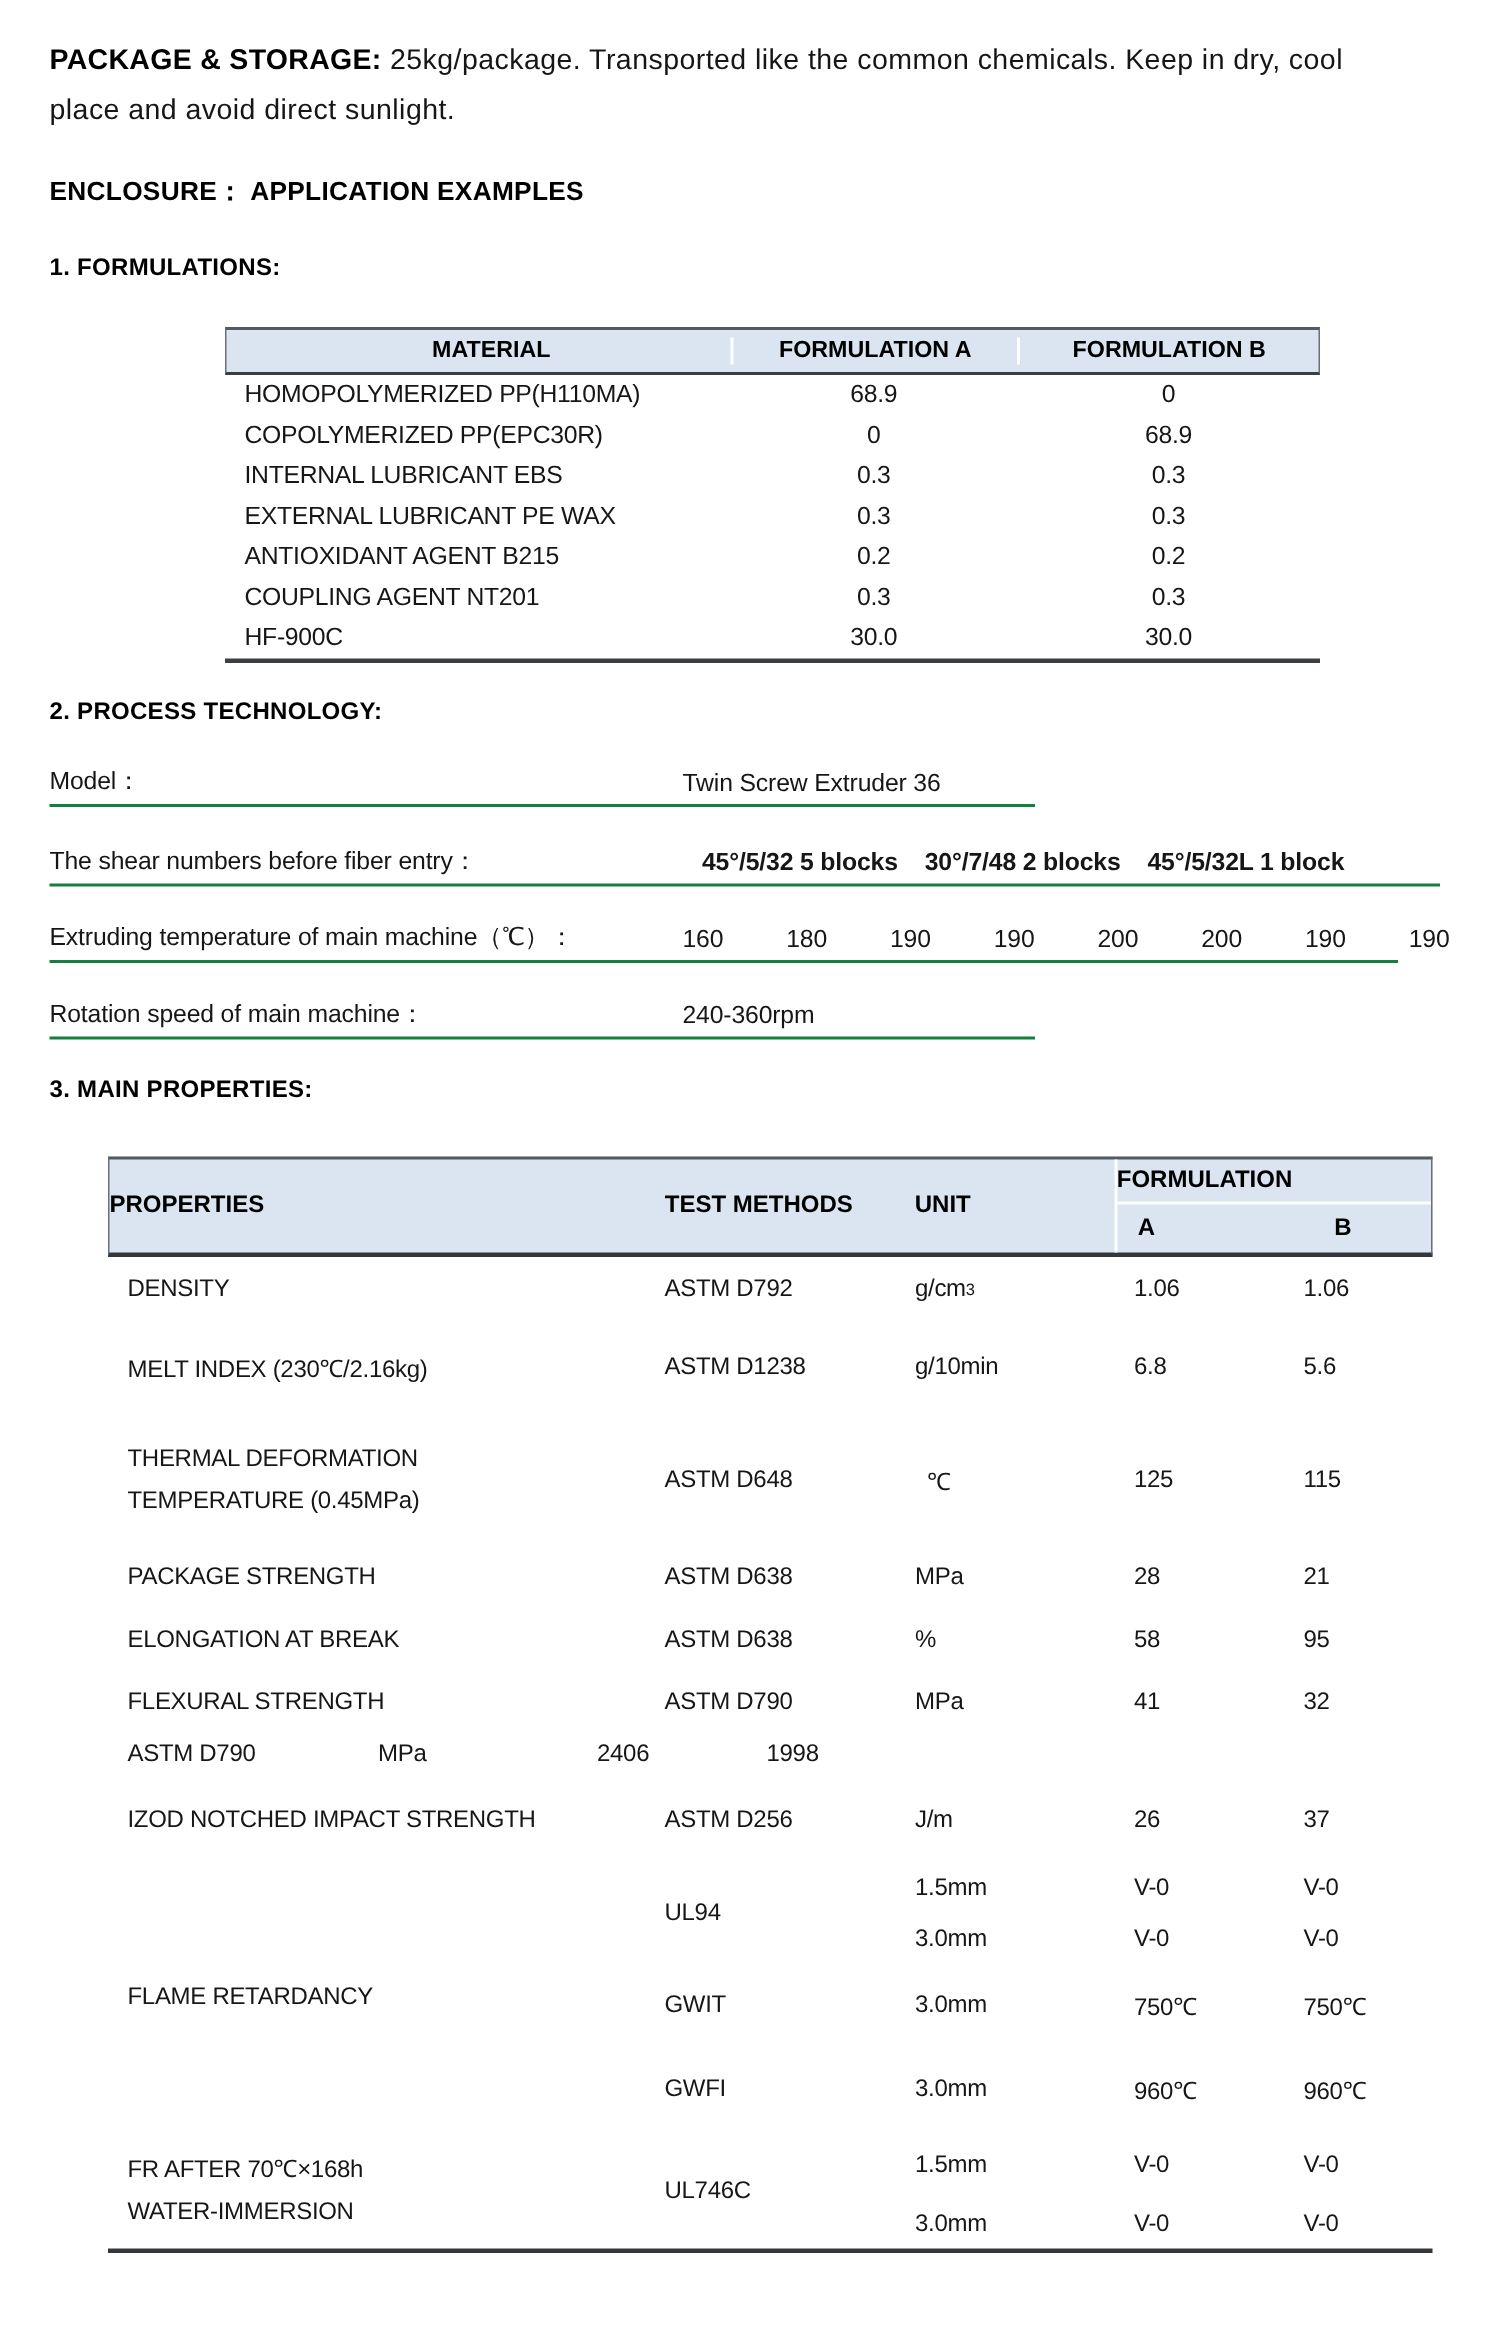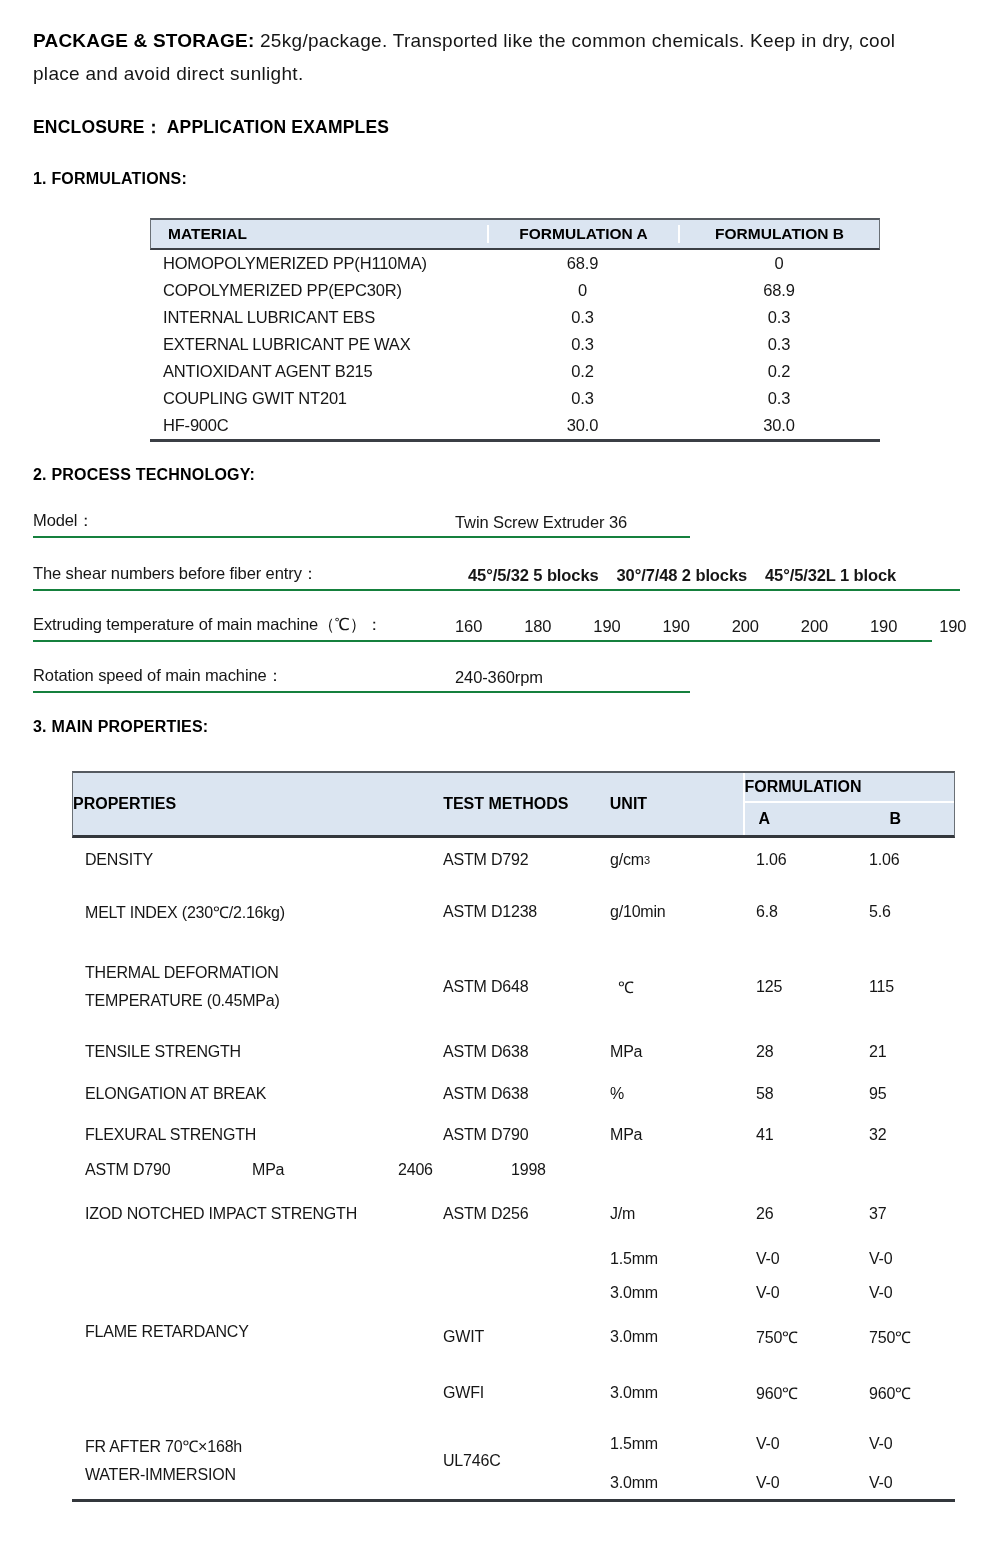--- a/index.html
+++ b/index.html
@@ -15,21 +15,21 @@
   .h-section { left:33px; font-size:16px; font-weight:bold; color:#000; letter-spacing:0.2px; }
 
   
   .ftable { left:150px; top:218px; width:730px; }
   .ftable .hdr {
     display:flex; height:28px; background:#dbe5f1;
     border-top:2px solid #555a60; border-bottom:2px solid #3b3f45;
     border-left:1px solid #6a7076; border-right:1px solid #6a7076;
     font-weight:bold; font-size:15.5px; color:#000; align-items:center;
   }
-  .ftable .hdr .hc1 { width:336px; padding-left:17px; box-sizing:border-box; }
+  .ftable .hdr .hc1 { width:336px; padding-left:17px; box-sizing:border-box;text-align:center; }
   .ftable .hdr .hc2 { width:191px; text-align:center; border-left:2px solid #ffffff; box-sizing:border-box; }
   .ftable .hdr .hc3 { width:201px; text-align:center; border-left:2px solid #ffffff; box-sizing:border-box; }
   .ftable .body { border-bottom:3px solid #3b3f45; }
   .frow { display:flex; height:27px; align-items:center; font-size:16.5px; letter-spacing:-0.2px; }
   .frow .c1 { width:337px; padding-left:13px; box-sizing:border-box; white-space:nowrap; }
   .frow .c2 { width:191px; text-align:center; }
   .frow .c3 { width:202px; text-align:center; }
 
   
   .pline { position:absolute; left:33px; height:31px; border-bottom:2px solid #15803d; font-size:16.5px; letter-spacing:-0.1px; }
@@ -120,21 +120,21 @@
         <div class="c1">EXTERNAL LUBRICANT PE WAX</div>
         <div class="c2">0.3</div>
         <div class="c3">0.3</div>
       </div>
       <div class="frow">
         <div class="c1">ANTIOXIDANT AGENT B215</div>
         <div class="c2">0.2</div>
         <div class="c3">0.2</div>
       </div>
       <div class="frow">
-        <div class="c1">COUPLING GWIT NT201</div>
+        <div class="c1">COUPLING AGENT NT201</div>
         <div class="c2">0.3</div>
         <div class="c3">0.3</div>
       </div>
       <div class="frow">
         <div class="c1">HF-900C</div>
         <div class="c2">30.0</div>
         <div class="c3">30.0</div>
       </div>
     </div>
   </div>
@@ -205,21 +205,21 @@
               <div>TEMPERATURE (0.45MPa)</div>
             </div>
         </div>
         <div class="cc2">ASTM D648</div>
         <div class="cc3 uc-indent">℃</div>
         <div class="cc4">125</div>
         <div class="cc5">115</div>
       </div>
 
       <div class="trow r3">
-        <div class="cc1">TENSILE STRENGTH</div>
+        <div class="cc1">PACKAGE STRENGTH</div>
         <div class="cc2">ASTM D638</div>
         <div class="cc3">MPa</div>
         <div class="cc4">28</div>
         <div class="cc5">21</div>
       </div>
 
       <div class="trow r4">
         <div class="cc1">ELONGATION AT BREAK</div>
         <div class="cc2">ASTM D638</div>
         <div class="cc3">%</div>
@@ -246,20 +246,21 @@
         <div class="cc1">IZOD NOTCHED IMPACT STRENGTH</div>
         <div class="cc2">ASTM D256</div>
         <div class="cc3">J/m</div>
         <div class="cc4">26</div>
         <div class="cc5">37</div>
       </div>
 
       <div class="grp grp-flame">
         <div class="g-pl span-all" style="grid-column:1;">FLAME RETARDANCY</div>
 
+        <div class="g-p2 span-two" style="grid-column:2;">UL94</div>
         <div class="g-u" style="grid-column:3; grid-row:1;">1.5mm</div>
         <div class="g-a" style="grid-column:4; grid-row:1;">V-0</div>
         <div class="g-b" style="grid-column:5; grid-row:1;">V-0</div>
         <div class="g-u" style="grid-column:3; grid-row:2;">3.0mm</div>
         <div class="g-a" style="grid-column:4; grid-row:2;">V-0</div>
         <div class="g-b" style="grid-column:5; grid-row:2;">V-0</div>
 
         <div class="g-p2" style="grid-column:2; grid-row:3;">GWIT</div>
         <div class="g-u" style="grid-column:3; grid-row:3;">3.0mm</div>
         <div class="g-a" style="grid-column:4; grid-row:3;">750℃</div>

